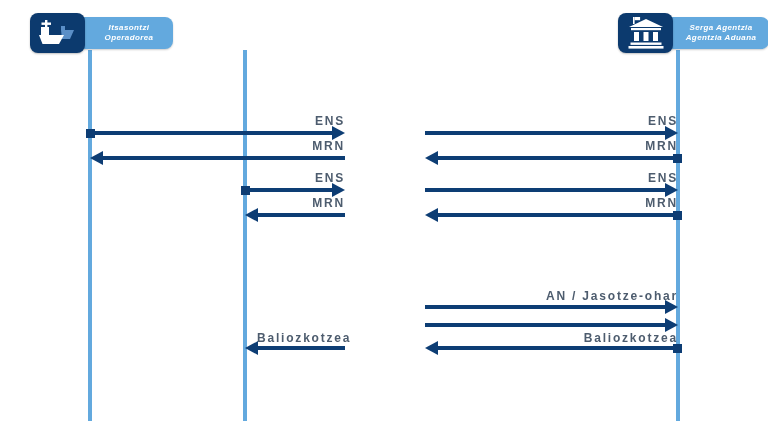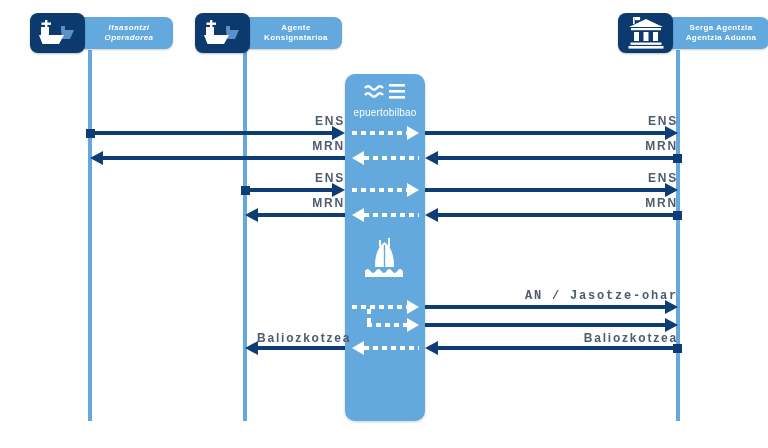--- a/index.html
+++ b/index.html
@@ -54,89 +54,43 @@
           <path d="M2 17 h25 l-5 9 H5.5 Z"></path>
         </g>
       </svg>
     </div>
     <div class="actor-label" style="width:80px;font-style:italic;">
       <span>Itsasontzi</span>
       <span>Operadorea</span>
     </div>
   </div>
 
-  <div class="actor" style="left:195px;top:13px;">
-    <div class="actor-icon">
-      <svg width="42" height="30" viewBox="0 0 42 30">
-        <g fill="#5b8fc7">
-          <path d="M24 12 v-4 h4 v4 h9 l-4 9 H25 Z"></path>
-        </g>
-        <g fill="#ffffff">
-          <rect x="8" y="2" width="2.4" height="10"></rect>
-          <rect x="4.5" y="4.5" width="9.5" height="2.4"></rect>
-          <rect x="4" y="9" width="8" height="8"></rect>
-          <path d="M2 17 h25 l-5 9 H5.5 Z"></path>
-        </g>
-      </svg>
-    </div>
-    <div class="actor-label" style="width:84px;">
-      <span>Agente</span>
-      <span>Konsignatarioa</span>
-    </div>
-  </div>
 
   <div class="actor" style="left:618px;top:13px;">
     <div class="actor-icon">
       <svg width="40" height="32" viewBox="0 0 40 32">
         <g fill="#ffffff">
           <rect x="7" y="0" width="1.6" height="7"></rect>
           <path d="M8.6 0 h5.5 v3.2 h-5.5 Z"></path>
           <path d="M20 2 L37 10 H3 Z"></path>
           <rect x="5" y="11" width="30" height="2.2"></rect>
           <rect x="8" y="15" width="5" height="9"></rect>
           <rect x="17.5" y="15" width="5" height="9"></rect>
           <rect x="27" y="15" width="5" height="9"></rect>
           <rect x="4.5" y="25.5" width="31" height="2.4"></rect>
           <rect x="2.5" y="29" width="35" height="2.6"></rect>
         </g>
       </svg>
     </div>
-    <div class="actor-label" style="width:88px;">
+    <div class="actor-label" style="width:88px;font-style:italic;">
       <span>Serga Agentzia</span>
       <span>Agentzia Aduana</span>
     </div>
   </div>
 
-  <div class="hub">
-    <div class="hub-logo">
-      <svg width="46" height="20" viewBox="0 0 46 20">
-        <g stroke="#ffffff" stroke-width="2.4" fill="none">
-          <path d="M3 6 q3 -3.4 6 0 q3 3.4 6 0 q3 -3.4 6 0"></path>
-          <path d="M3 13 q3 -3.4 6 0 q3 3.4 6 0 q3 -3.4 6 0"></path>
-        </g>
-        <g fill="#ffffff">
-          <rect x="27" y="2" width="16" height="2.6"></rect>
-          <rect x="27" y="8" width="16" height="2.6"></rect>
-          <rect x="27" y="14" width="16" height="2.6"></rect>
-        </g>
-      </svg>
-      <div class="hub-name">epuertobilbao</div>
-    </div>
-    <div class="hub-ship">
-      <svg width="44" height="44" viewBox="0 0 44 44">
-        <g fill="#ffffff">
-          <rect x="16" y="3" width="2" height="7"></rect>
-          <rect x="25" y="1" width="2" height="9"></rect>
-          <path d="M21.5 5 C14 11 12 19 12 30 L31 30 C31 19 29 11 21.5 5 Z"></path>
-          <path d="M2 34 q2.7 -4 5.4 0 q2.7 4 5.4 0 q2.7 -4 5.4 0 q2.7 4 5.4 0 q2.7 -4 5.4 0 q2.7 4 5.4 0 q2.7 -4 5.4 0 L40 40 L2 40 Z"></path>
-        </g>
-        <path d="M21.5 8 L21.5 30" stroke="#63a9de" stroke-width="1.4" fill="none"></path>
-      </svg>
-    </div>
-  </div>
 
 <div class="lifeline" style="left: 88px;"></div>
     <div class="lifeline" style="left: 243px;"></div>
     <div class="lifeline" style="left: 676px;"></div>
     <div class="msg" style="left: 90px; top: 114px; width: 255px; height: 28px;">
       <div class="lbl">ENS</div>
       <div class="line" style="top: 17px; width: 244px; left: 0px;"></div>
       <div class="head r" style="top: 12px;"></div>
       <div class="sq" style="top: 15px; left: -4px;"></div>
     </div>
@@ -171,21 +125,21 @@
       <div class="lbl">MRN</div>
       <div class="line" style="top: 17px; width: 242px; left: 11px;"></div>
       <div class="head l" style="top: 12px;"></div>
       <div class="sq" style="top: 15px; right: -4px;"></div>
     </div>
     <div class="msg" style="left: 245px; top: 196px; width: 100px; height: 28px;">
       <div class="lbl">MRN</div>
       <div class="line" style="top: 17px; width: 89px; left: 11px;"></div>
       <div class="head l" style="top: 12px;"></div>
     </div>
-    <div class="msg" style="left: 425px; top: 289px; width: 253px; height: 27px; font-family: Liberation Mono, monospace;">
+    <div class="msg" style="left: 425px; top: 289px; width: 253px; height: 27px;">
       <div class="lbl">AN / Jasotze-ohar</div>
       <div class="line" style="top: 16px; width: 242px; left: 0px;"></div>
       <div class="head r" style="top: 11px;"></div>
     </div>
     <div class="msg" style="left: 425px; top: 310px; width: 253px; height: 24px;">
       <div class="line" style="top: 13px; width: 242px; left: 0px;"></div>
       <div class="head r" style="top: 8px;"></div>
     </div>
     <div class="msg" style="left: 425px; top: 331px; width: 253px; height: 26px;">
       <div class="lbl">Baliozkotzea</div>

